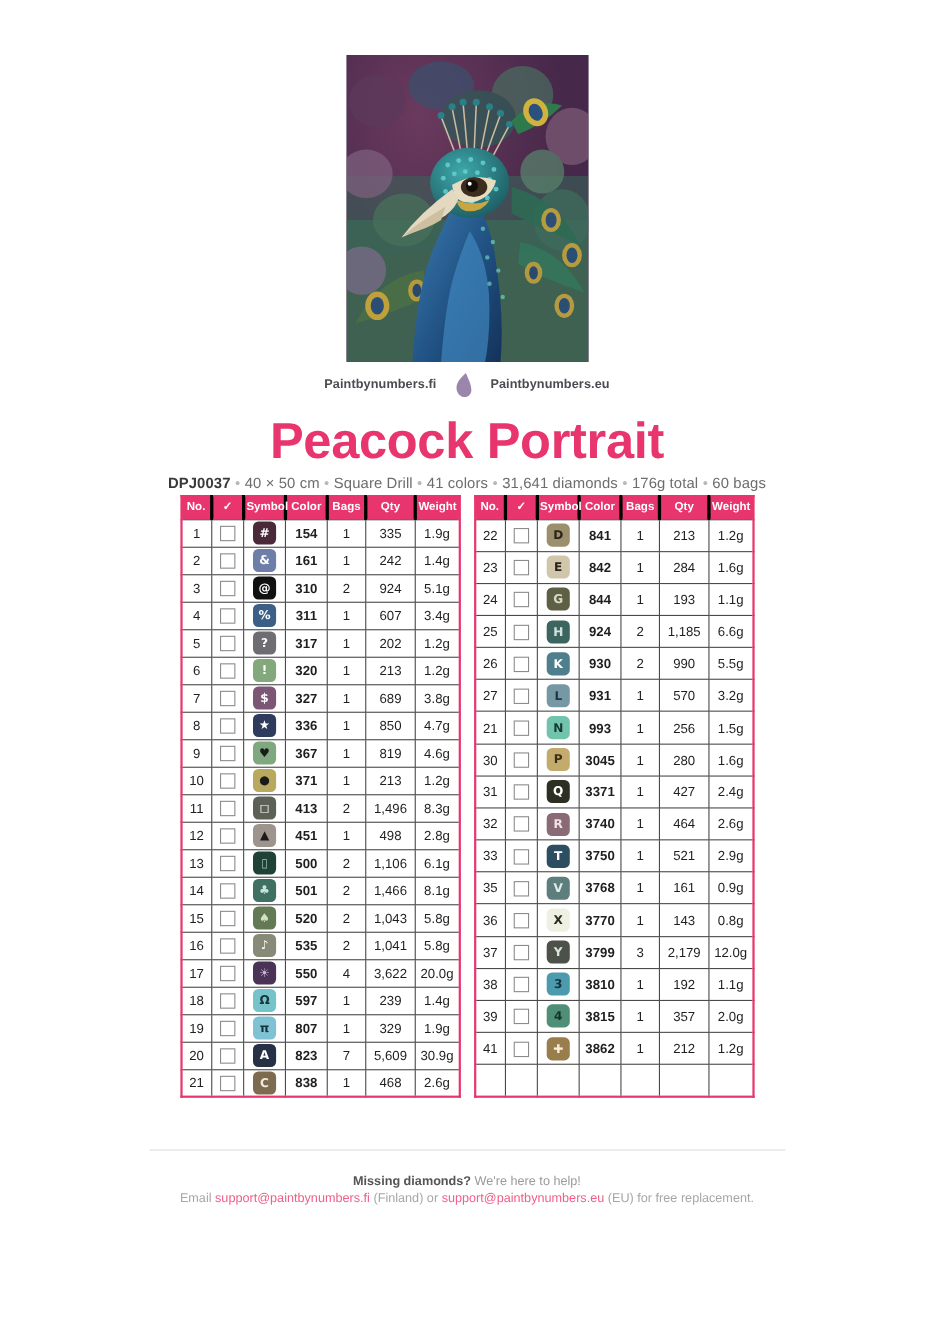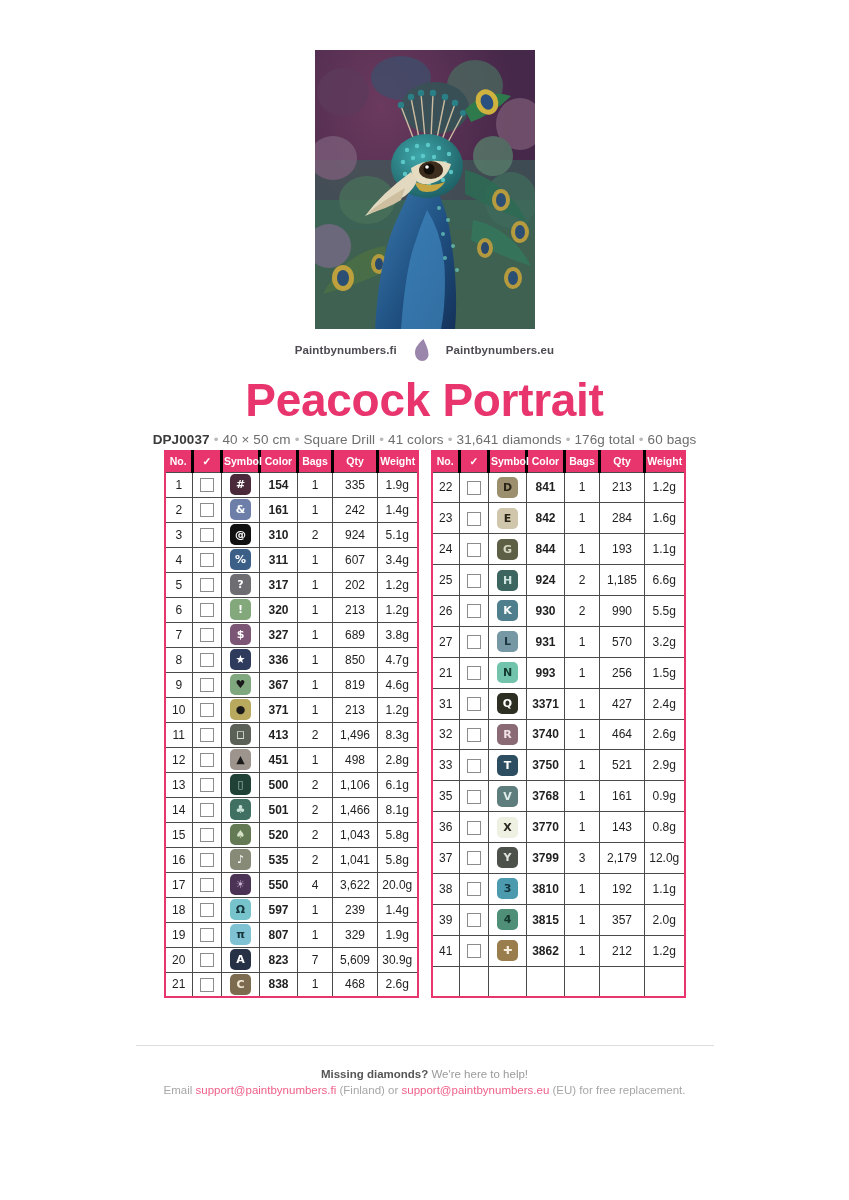--- a/index.html
+++ b/index.html
@@ -608,20 +608,29 @@
         <tr>
           <td>21</td>
           <td><span class="checkbox"></span></td>
           <td><span class="swatch" style="background: rgb(113, 196, 171); color: rgb(21, 58, 48);">N</span></td>
           <td class="cell-color">993</td>
           <td>1</td>
           <td>256</td>
           <td>1.5g</td>
         </tr>
         <tr>
+          <td>30</td>
+          <td><span class="checkbox"></span></td>
+          <td><span class="swatch" style="background: rgb(195, 171, 109); color: rgb(58, 47, 20);">P</span></td>
+          <td class="cell-color">3045</td>
+          <td>1</td>
+          <td>280</td>
+          <td>1.6g</td>
+        </tr>
+        <tr>
           <td>31</td>
           <td><span class="checkbox"></span></td>
           <td><span class="swatch" style="background: rgb(46, 47, 35); color: rgb(255, 255, 255);">Q</span></td>
           <td class="cell-color">3371</td>
           <td>1</td>
           <td>427</td>
           <td>2.4g</td>
         </tr>
         <tr>
           <td>32</td>

